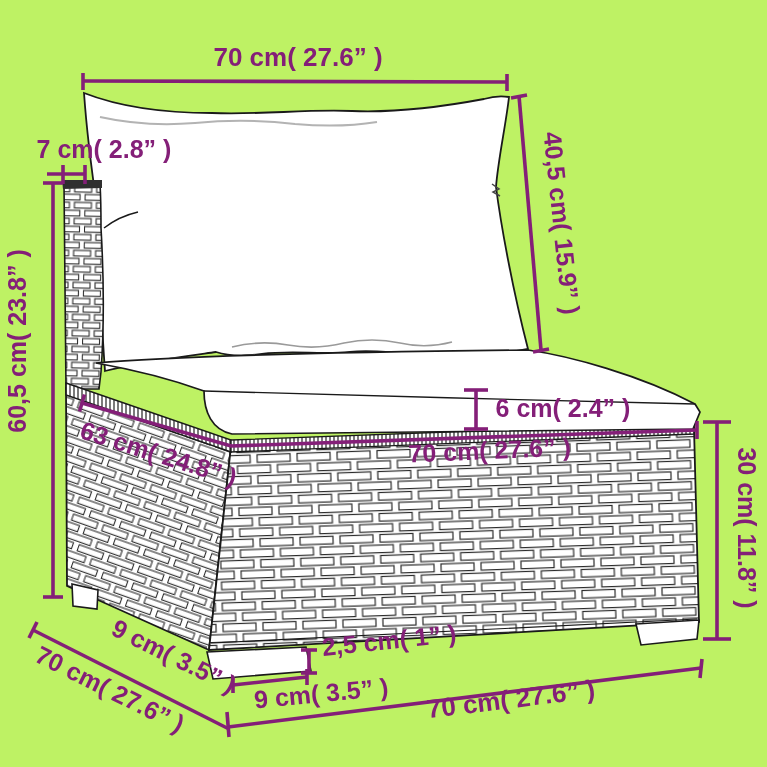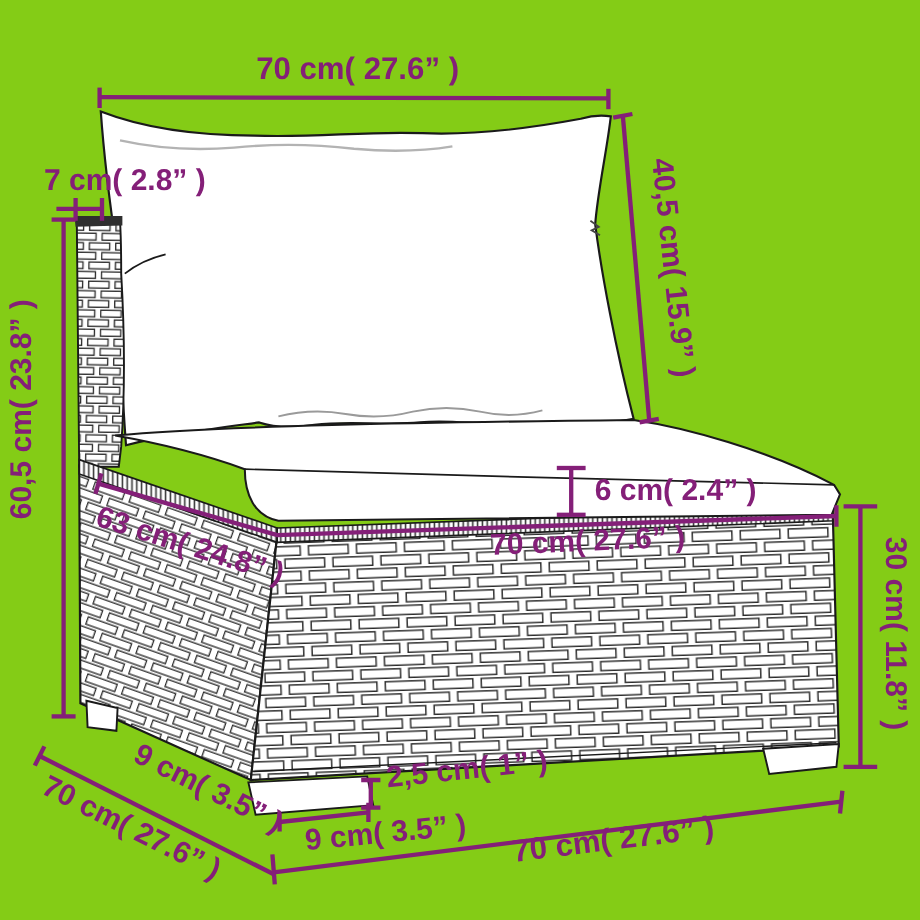--- a/index.html
+++ b/index.html
@@ -1,16 +1,16 @@
 <!DOCTYPE html>
 <html><head>
 <meta charset="utf-8">
 <style>
   html,body{margin:0;padding:0;background:#ffffff;}
-  .stage{position:relative;width:767px;height:767px;background:#84cc16;overflow:hidden;
+  .stage{position:relative;width:767px;height:767px;background:#bef264;overflow:hidden;
          font-family:"Liberation Sans", sans-serif;text-decoration:underline;}
   svg{display:block;}
   .dim{fill:#841f78;font-family:"Liberation Sans", sans-serif;font-weight:bold;font-size:25px;}
   .dim.big{font-size:26px;}
   .dline{stroke:#841f78;stroke-width:3.6;fill:none;stroke-linecap:butt;}
   .outline{stroke:#1a1a1a;fill:#ffffff;}
   .thin{stroke:#1a1a1a;fill:none;}
   .shade{fill:none;stroke:#b3b3b3;stroke-width:2;}
 </style>
 </head>

